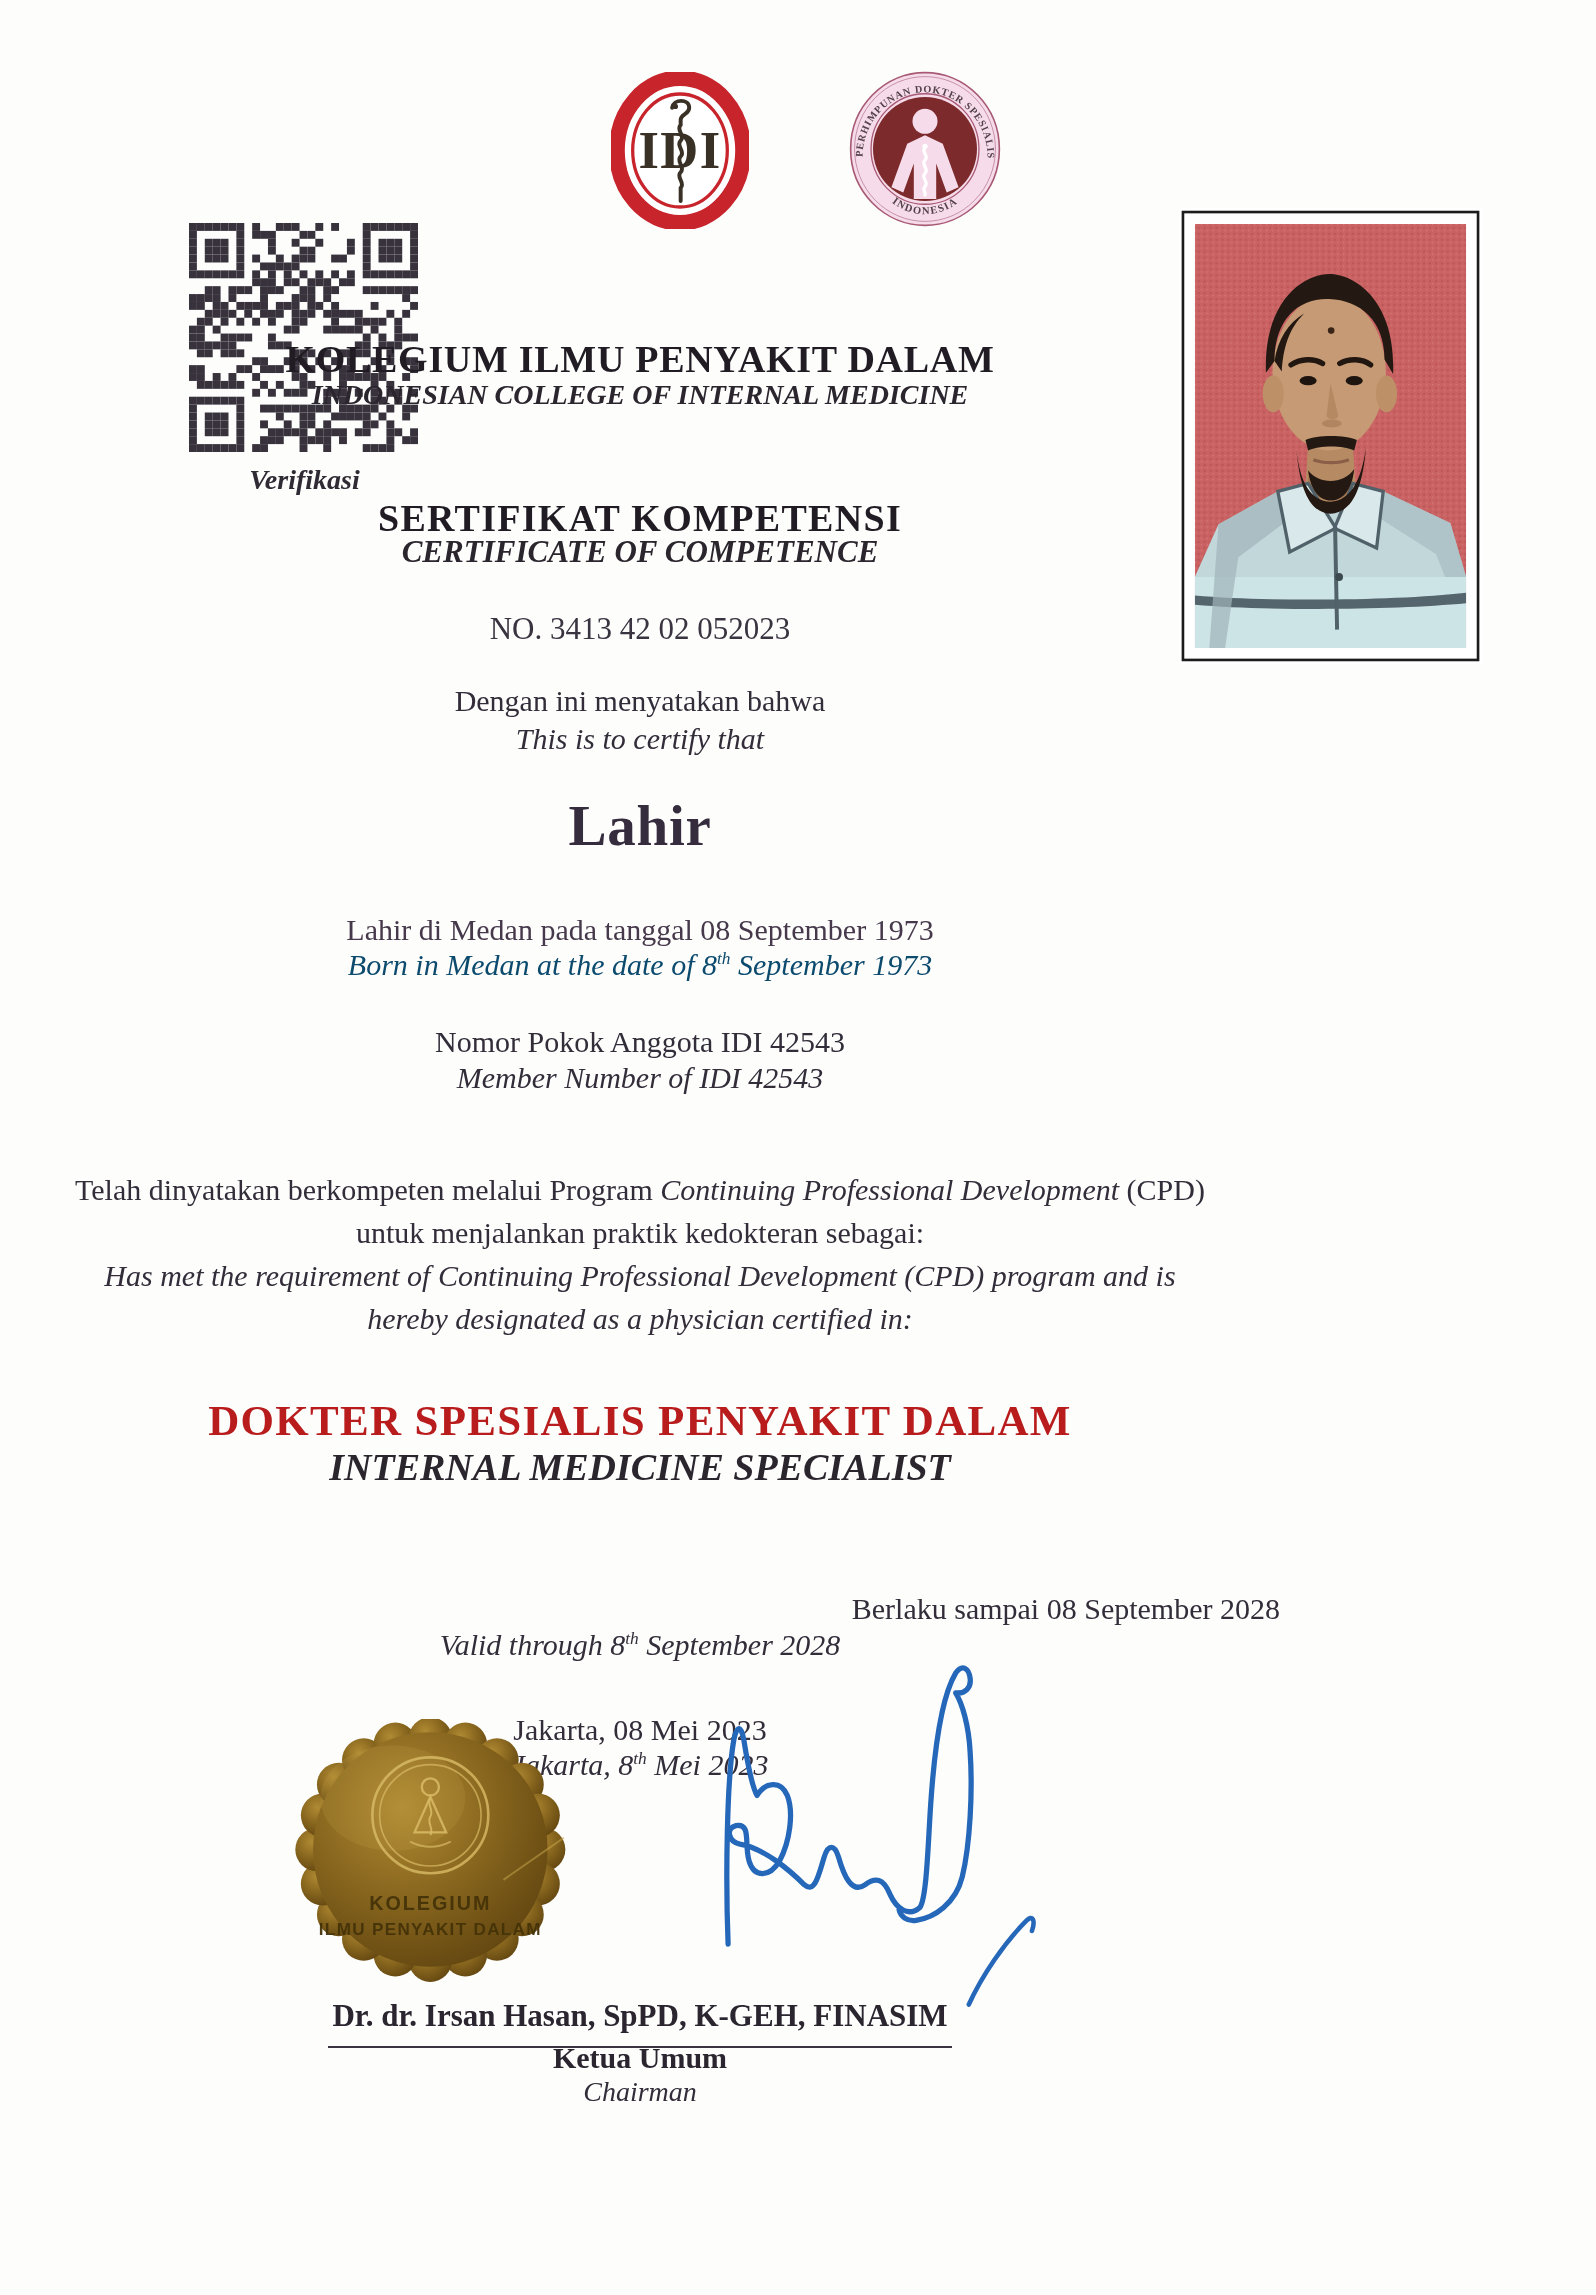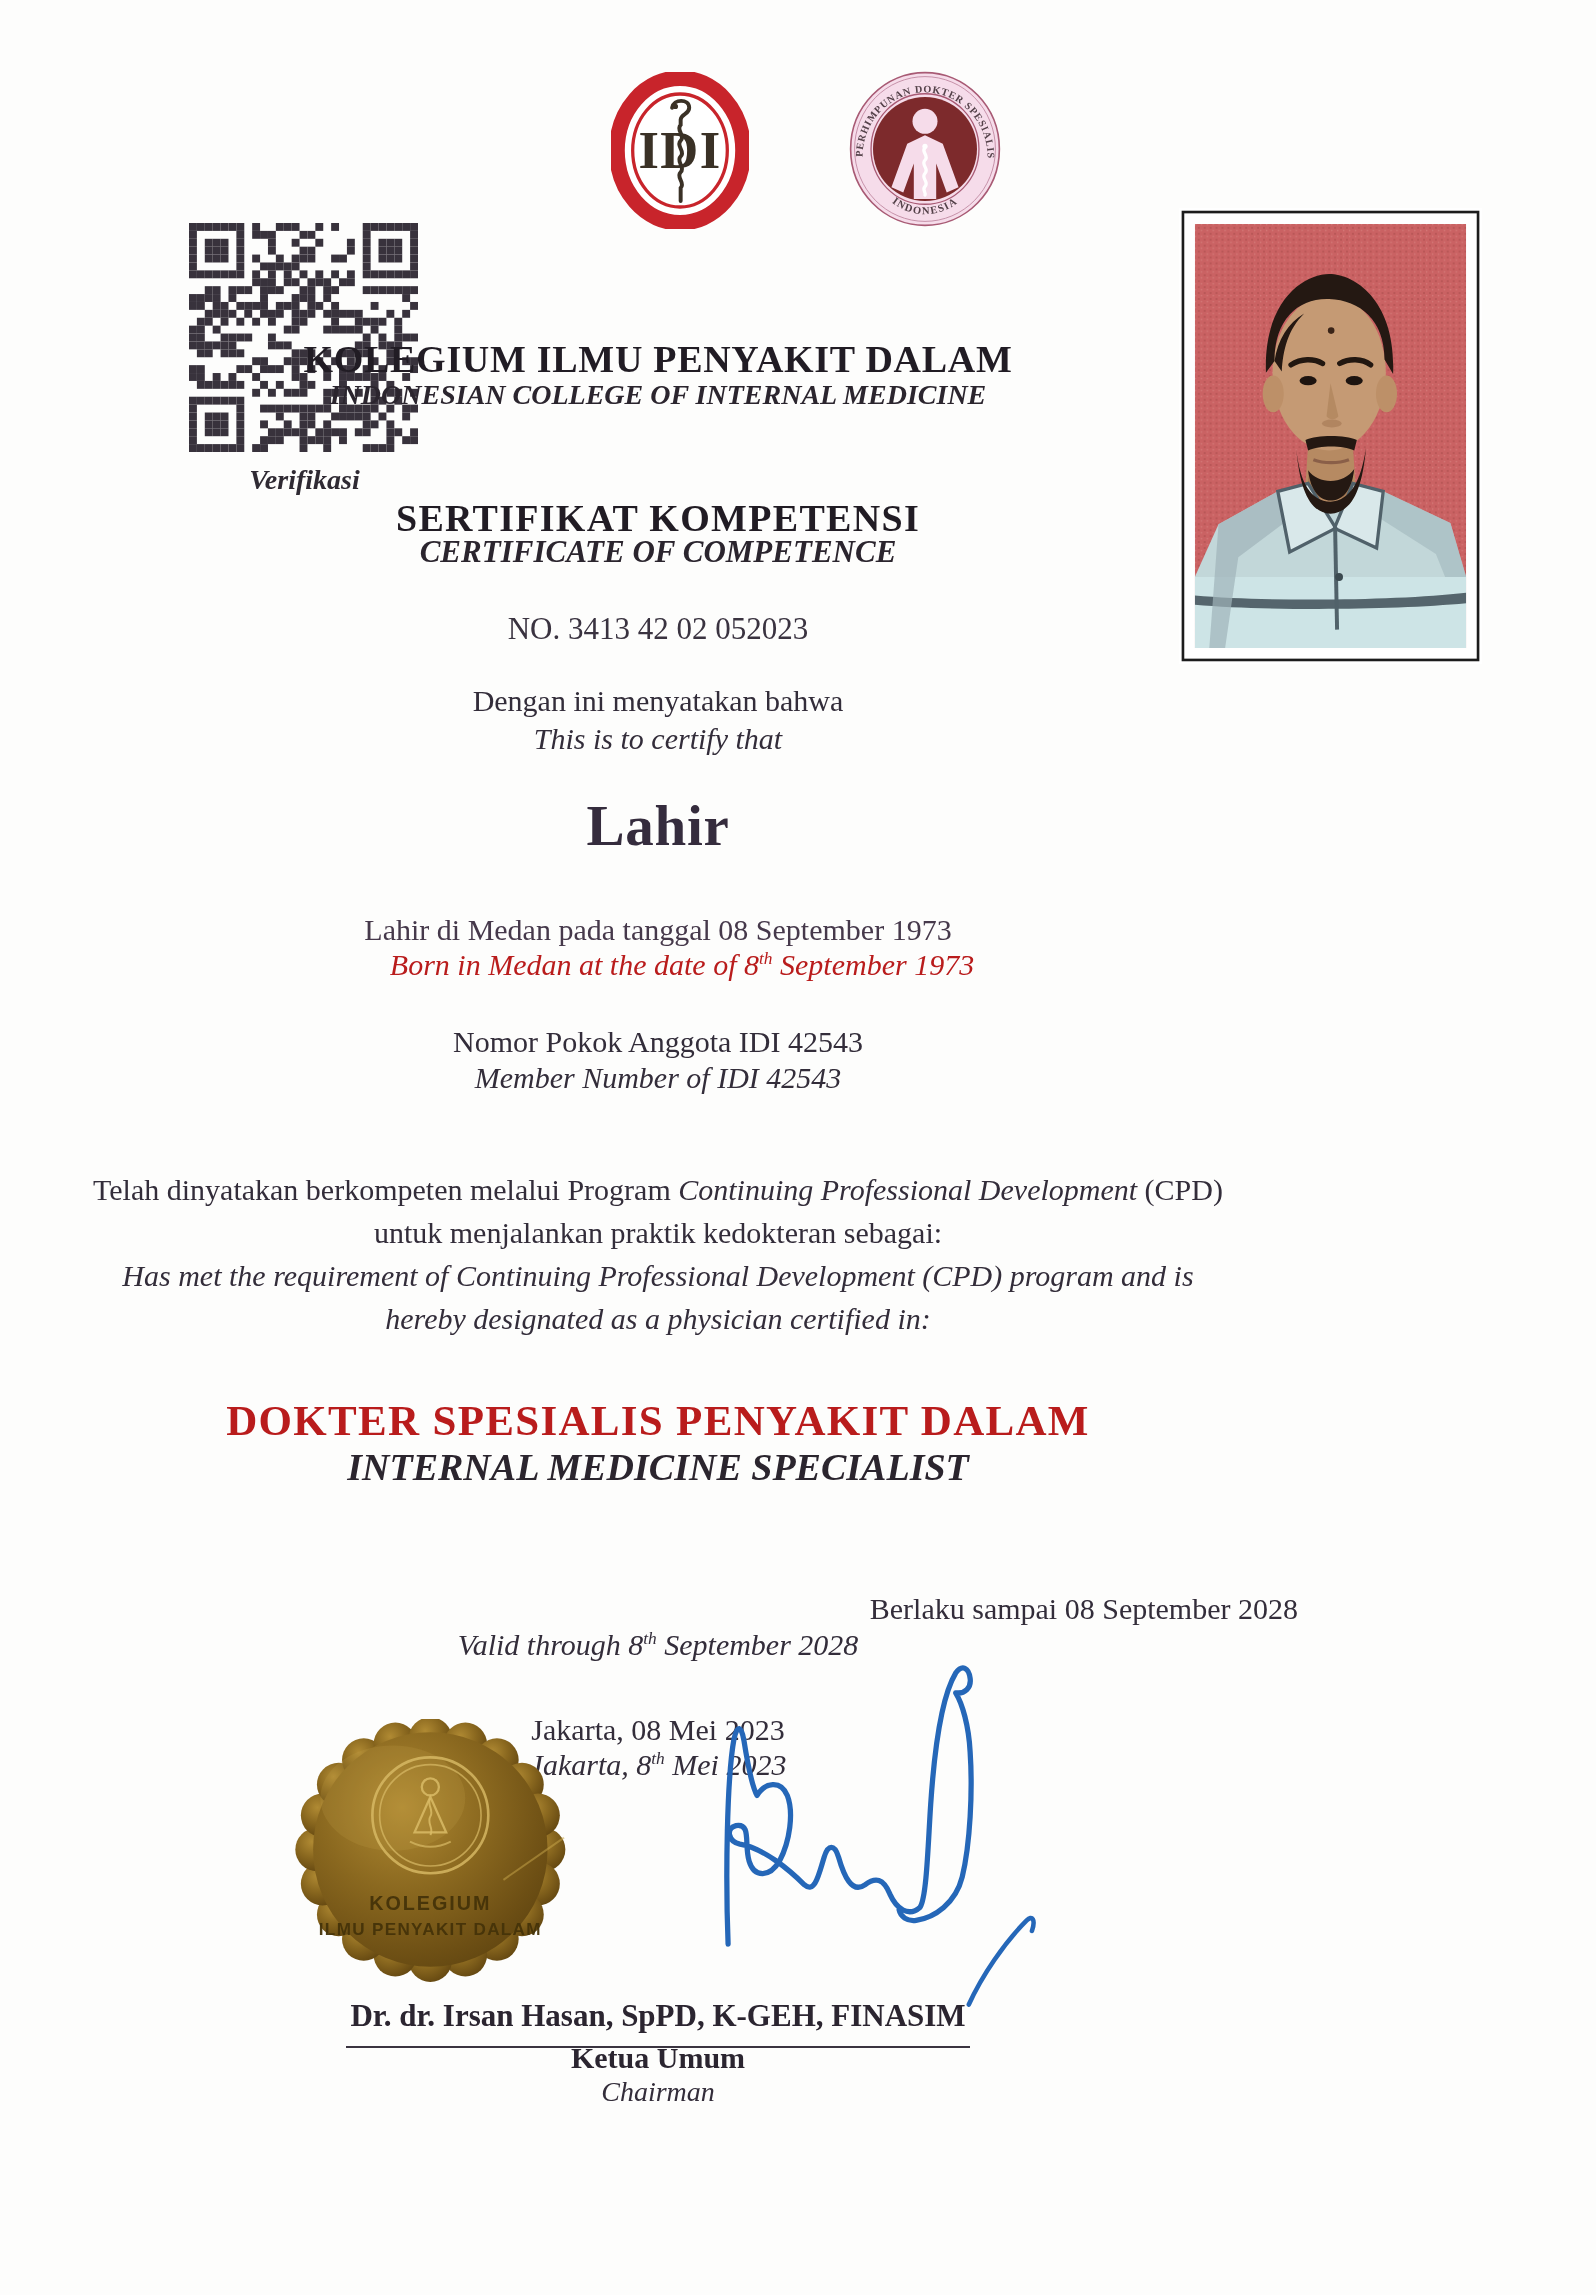--- a/index.html
+++ b/index.html
@@ -1,31 +1,31 @@
 <!DOCTYPE html>
 <html style="font-size:10.5px"><head>
 <meta charset="utf-8">
 <style>
   html,body{margin:0;padding:0;background:#e8e8e8;}
   .page{
     position:relative; width:1596px; height:2295px; margin:0 auto;
     background:#fdfdfc; overflow:hidden;
     font-family:"Liberation Serif","DejaVu Serif",serif; color:#332d3a;
   }
-  .line{position:absolute; left:18px; width:1280px; text-align:center; white-space:nowrap; line-height:1.12;} .i{font-style:italic;}
+  .line{position:absolute; left:0; width:1280px; text-align:center; white-space:nowrap; line-height:1.12;} .i{font-style:italic;}
   .l-org-id   {top:338px; font-size:38px; font-weight:bold; letter-spacing:0.7px; color:#211c24;}
   .l-org-en   {top:379px; font-size:28px; font-weight:bold; font-style:italic; color:#2b252e;}
   .l-title-id {top:497px; font-size:38px; font-weight:bold; letter-spacing:1.3px; color:#211c24;}
   .l-title-en {top:535px; font-size:31px; font-weight:bold; font-style:italic; color:#2b252e;}
   .l-no       {top:612px; font-size:31px; color:#3a3340;}
   .l-decl-id  {top:684px; font-size:30px;}
   .l-decl-en  {top:722px; font-size:30px; font-style:italic;}
   .l-name     {top:794px; font-size:57px; font-weight:bold; color:#352c3d; letter-spacing:0.7px;}
   .l-birth-id {top:913px; font-size:30px; color:#46394b;}
-  .l-birth-en {top:948px; font-size:30px; font-style:italic; color:#b91c1c;padding-left:24px;}
+  .l-birth-en {top:948px; font-size:30px; font-style:italic; color:#0c4a6e;}
   .l-mem-id   {top:1025px; font-size:30px;}
   .l-mem-en   {top:1061px; font-size:30px; font-style:italic;}
   .l-cpd1     {top:1173px; font-size:30px;}
   .l-cpd2     {top:1216px; font-size:30px;}
   .l-cpd3     {top:1259px; font-size:30px; font-style:italic;}
   .l-cpd4     {top:1302px; font-size:30px; font-style:italic;}
   .l-desig-id {top:1397px; font-size:43px; font-weight:bold; letter-spacing:1.3px; color:#b91c1c;}
   .l-desig-en {top:1446px; font-size:38px; font-weight:bold; font-style:italic; color:#2b252e;}
   .l-valid-id {top:1592px; font-size:30px;text-align:right;}
   .l-valid-en {top:1628px; font-size:30px; font-style:italic;}

